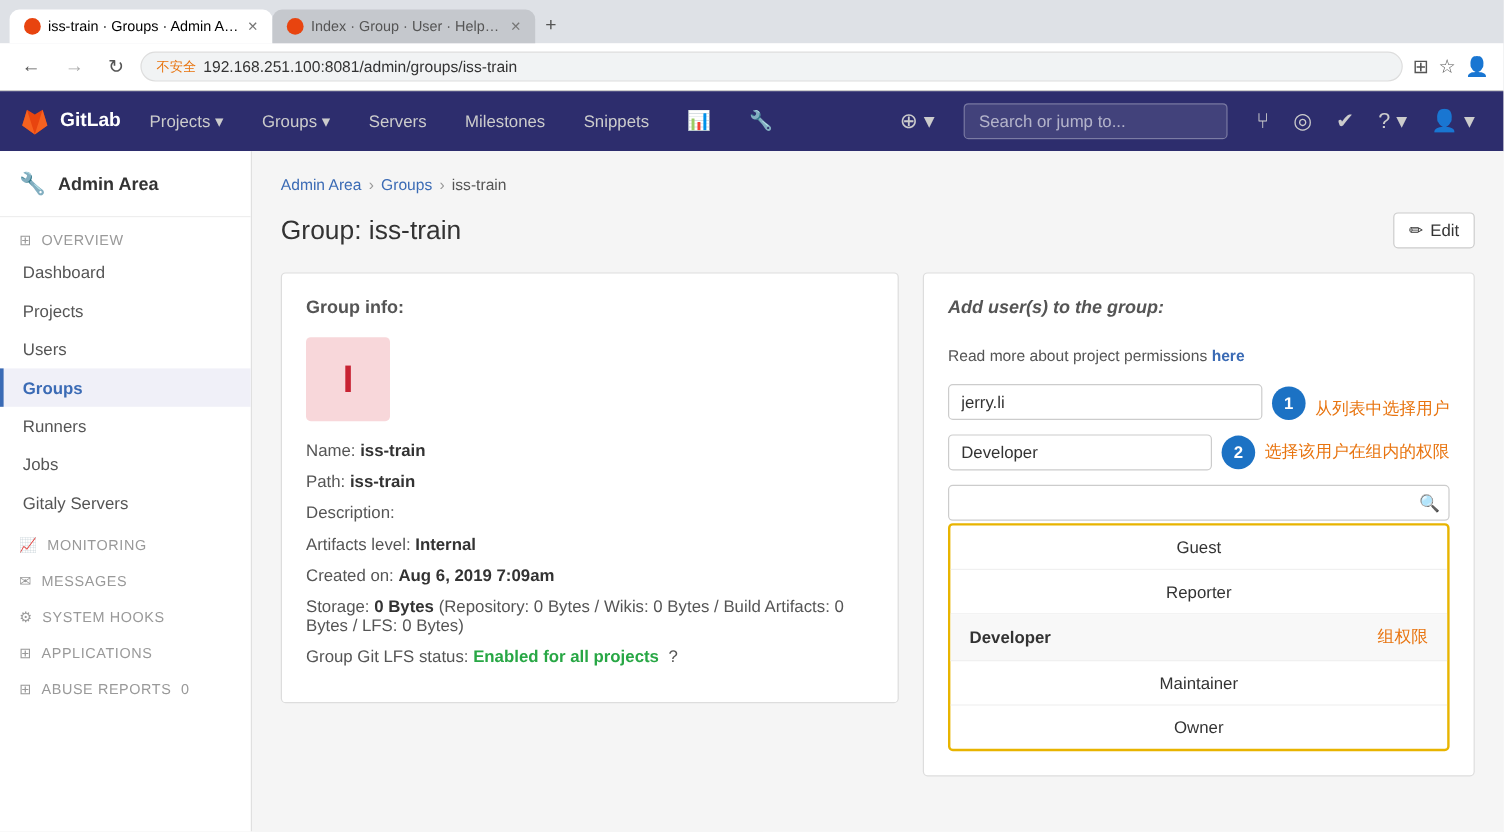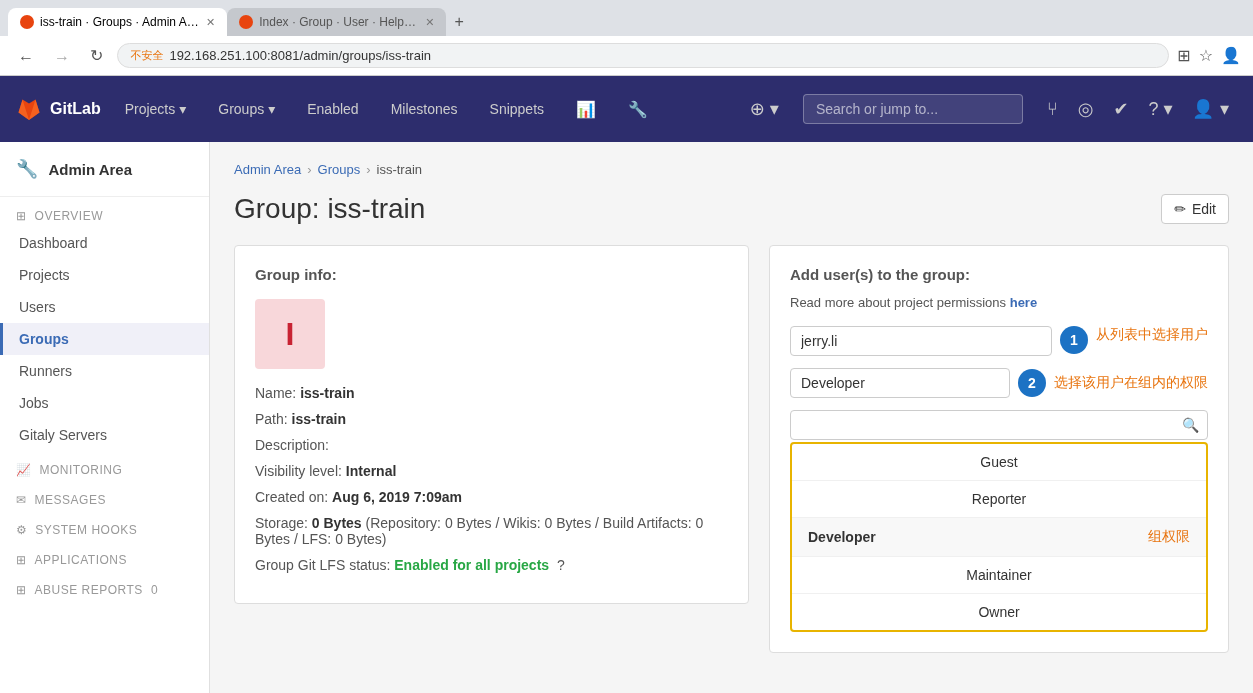--- a/index.html
+++ b/index.html
@@ -16,21 +16,21 @@
 
     .browser-addressbar { background: #fff; display: flex; align-items: center; padding: 4px 12px; gap: 8px; height: 40px; border-bottom: 1px solid #ccc; }
     .browser-nav-btn { background: none; border: none; color: #555; font-size: 16px; cursor: pointer; padding: 2px 6px; }
     .browser-nav-btn:disabled { color: #aaa; }
     .browser-url-box { flex: 1; display: flex; align-items: center; background: #f1f3f4; border: 1px solid #ddd; border-radius: 20px; padding: 4px 12px; font-size: 13px; color: #333; gap: 6px; }
     .browser-url-secure { color: #e8740f; font-size: 11px; }
     .browser-actions { display: flex; gap: 8px; color: #555; font-size: 16px; }
     .browser-action-btn { background: none; border: none; color: #555; font-size: 16px; cursor: pointer; }
 
     
-    .gitlab-nav { background: #2d2d6d; color: #fff; display: flex; align-items: center; padding: 0 16px; height: 66px; gap: 16px; }
+    .gitlab-nav { background: #2d2d6d; color: #fff; display: flex; align-items: center; padding: 0 16px; height: 50px; gap: 16px; }
     .gitlab-logo { display: flex; align-items: center; gap: 8px; font-weight: bold; font-size: 16px; color: #fff; text-decoration: none; }
     .gitlab-logo-icon { width: 26px; height: 26px; }
     .nav-item { color: #ccc; padding: 0 8px; cursor: pointer; display: flex; align-items: center; gap: 4px; font-size: 14px; height: 50px; }
     .nav-separator { flex: 1; }
     .nav-search { background: rgba(255,255,255,0.1); border: 1px solid rgba(255,255,255,0.3); border-radius: 4px; color: #fff; padding: 6px 12px; font-size: 14px; width: 220px; }
     .nav-search::placeholder { color: rgba(255,255,255,0.6); }
     .nav-icons { display: flex; gap: 4px; align-items: center; }
     .nav-icon-btn { background: none; border: none; color: #ccc; font-size: 18px; cursor: pointer; padding: 4px 8px; }
 
     
@@ -49,46 +49,46 @@
     .content-area { flex: 1; overflow-y: auto; padding: 0; background: #f5f5f5; }
     .content-inner { padding: 20px 24px; }
 
     
     .breadcrumb { display: flex; align-items: center; gap: 6px; margin-bottom: 16px; font-size: 13px; color: #555; }
     .breadcrumb a { color: #3b6bb5; text-decoration: none; }
     .breadcrumb-sep { color: #999; }
 
     
     .page-header { display: flex; align-items: center; justify-content: space-between; margin-bottom: 20px; }
-    .page-title { font-size: 28px; font-weight: 300; color: #333; }
+    .page-title { font-size: 22px; font-weight: 300; color: #333; }
     .edit-btn { display: flex; align-items: center; gap: 6px; background: #fff; border: 1px solid #ccc; border-radius: 4px; padding: 6px 12px; cursor: pointer; color: #333; font-size: 14px; }
 
     
     .two-col { display: flex; gap: 20px; }
     .col-left { flex: 1; }
     .col-right { width: 460px; }
 
     
     .card { background: #fff; border: 1px solid #ddd; border-radius: 4px; padding: 20px; margin-bottom: 16px; }
     .card-title { font-size: 15px; font-weight: 600; color: #555; margin-bottom: 16px; }
 
     
     .group-avatar { width: 70px; height: 70px; background: #f8d7da; border-radius: 4px; display: flex; align-items: center; justify-content: center; font-size: 32px; font-weight: bold; color: #c82333; margin-bottom: 16px; }
 
     
     .info-row { margin-bottom: 10px; font-size: 14px; color: #555; }
     .info-row strong { color: #333; font-weight: 600; }
     .info-row a { color: #3b6bb5; text-decoration: none; }
 
     
-    .add-user-title { font-size: 15px; font-weight: 600; color: #555; margin-bottom: 12px; }
+    .add-user-title { font-size: 15px; font-weight: 600; color: #555; margin-bottom: 24px; font-style: italic; }
     .permission-note { font-size: 13px; color: #555; margin-bottom: 16px; }
     .permission-note a { color: #3b6bb5; text-decoration: none; font-weight: 600; }
 
-    .user-input-row { display: flex; align-items: flex-start; gap: 8px; margin-bottom: 12px; }
+    .user-input-row { display: flex; align-items: flex-end; gap: 8px; margin-bottom: 12px; }
     .user-input { flex: 1; border: 1px solid #ccc; border-radius: 4px; padding: 6px 10px; font-size: 14px; color: #333; }
     .circle-badge { width: 28px; height: 28px; border-radius: 50%; background: #1c72c4; color: #fff; display: flex; align-items: center; justify-content: center; font-weight: bold; font-size: 14px; flex-shrink: 0; }
 
     .role-select-row { display: flex; align-items: center; gap: 8px; margin-bottom: 12px; }
     .role-select { flex: 1; border: 1px solid #ccc; border-radius: 4px; padding: 6px 10px; font-size: 14px; color: #333; background: #fff; appearance: none; }
 
     
     .dropdown-container { position: relative; margin-top: 4px; }
     .dropdown-search-box { border: 1px solid #ccc; border-radius: 4px; padding: 6px 30px 6px 10px; font-size: 14px; width: 100%; background: #fff; }
     .dropdown-search-icon { position: absolute; right: 8px; top: 50%; transform: translateY(-50%); color: #999; }
@@ -151,21 +151,21 @@
   </div>
   <div class="nav-item">
     <span>Projects</span>
     <span>▾</span>
   </div>
   <div class="nav-item">
     <span>Groups</span>
     <span>▾</span>
   </div>
   <div class="nav-item">
-    <span>Enabled</span>
+    <span>Servers</span>
   </div>
   <div class="nav-item">
     <span>Milestones</span>
   </div>
   <div class="nav-item">
     <span>Snippets</span>
   </div>
   <span class="nav-icon-btn" style="font-size:16px;">📊</span>
   <span class="nav-icon-btn" style="font-size:16px;">🔧</span>
   <div class="nav-separator"></div>
@@ -271,21 +271,21 @@
               <strong>iss-train</strong>
             </div>
             <div class="info-row">
               <span>Path:</span>
               <strong>iss-train</strong>
             </div>
             <div class="info-row">
               <span>Description:</span>
             </div>
             <div class="info-row">
-              <span>Visibility level:</span>
+              <span>Artifacts level:</span>
               <strong>Internal</strong>
             </div>
             <div class="info-row">
               <span>Created on:</span>
               <strong>Aug 6, 2019 7:09am</strong>
             </div>
             <div class="info-row">
               <span>Storage:</span>
               <strong>0 Bytes</strong>
               <span style="color:#555;">(Repository: 0 Bytes / Wikis: 0 Bytes / Build Artifacts: 0 Bytes / LFS: 0 Bytes)</span>

